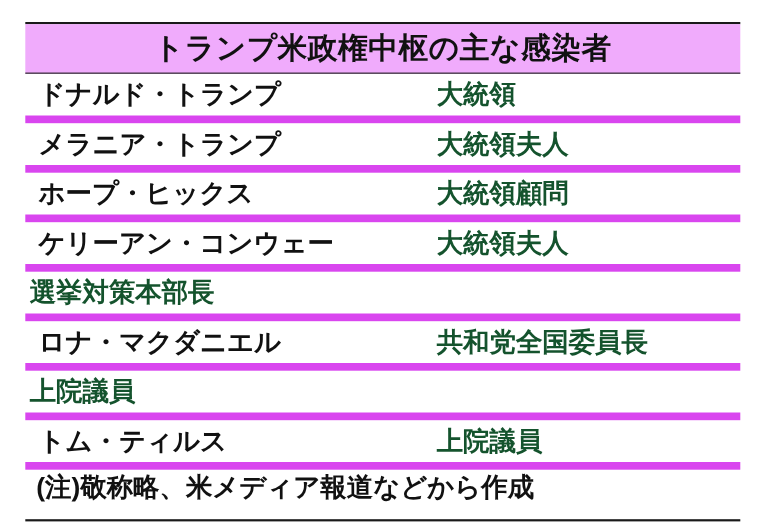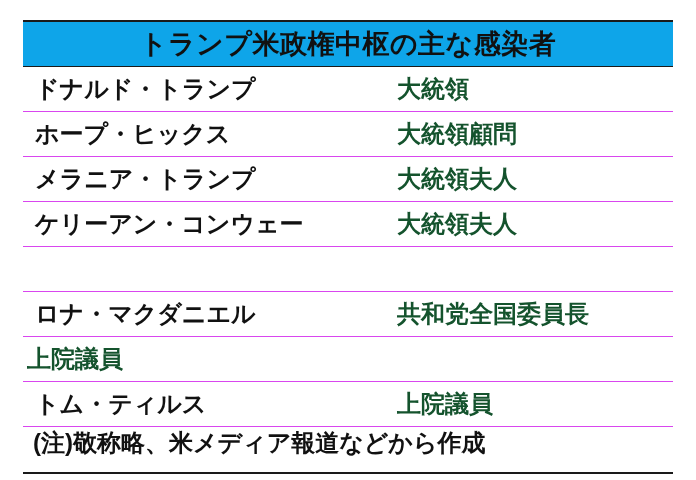--- a/index.html
+++ b/index.html
@@ -17,39 +17,39 @@
     position: absolute;
     left: 23px;
     top: 20px;
     width: 650px;
     box-sizing: border-box;
     border-top: 2px solid #1a1a1a;
     border-bottom: 2px solid #1a1a1a;
     background: #ffffff;
   }
   .title-row {
-    background: #0ea5e9;
+    background: #f0abfc;
     border-bottom: 1px solid #1a1a1a;
     height: 44px;
     display: flex;
     align-items: center;
     justify-content: center;
   }
   .title-text {
     font-size: 27px;
     font-weight: bold;
     color: #111111;
     letter-spacing: 0.5px;
     white-space: nowrap;
   }
   .row {
     display: flex;
     align-items: center;
     height: 45px;
-    border-bottom: 1px solid #d946ef;
+    border-bottom: 7px solid #d946ef;
     box-sizing: border-box;
   }
   .row:last-child {
     border-bottom: none;
   }
   .cell-name {
     width: 370px;
     padding-left: 12px;
     box-sizing: border-box;
     font-size: 24px;
@@ -88,35 +88,36 @@
   <div class="title-row">
     <div class="title-text">トランプ米政権中枢の主な感染者</div>
   </div>
 
   <div class="row">
     <div class="cell-name">ドナルド・トランプ</div>
     <div class="cell-role">大統領</div>
   </div>
 
   <div class="row">
-    <div class="cell-name">ホープ・ヒックス</div>
-    <div class="cell-role">大統領顧問</div>
+    <div class="cell-name">メラニア・トランプ</div>
+    <div class="cell-role">大統領夫人</div>
   </div>
 
   <div class="row">
-    <div class="cell-name">メラニア・トランプ</div>
-    <div class="cell-role">大統領夫人</div>
+    <div class="cell-name">ホープ・ヒックス</div>
+    <div class="cell-role">大統領顧問</div>
   </div>
 
   <div class="row">
     <div class="cell-name">ケリーアン・コンウェー</div>
     <div class="cell-role">大統領夫人</div>
   </div>
 
   <div class="row">
+    <div class="cell-role">選挙対策本部長</div>
   </div>
 
   <div class="row">
     <div class="cell-name">ロナ・マクダニエル</div>
     <div class="cell-role">共和党全国委員長</div>
   </div>
 
   <div class="row">
     <div class="cell-role">上院議員</div>
   </div>

